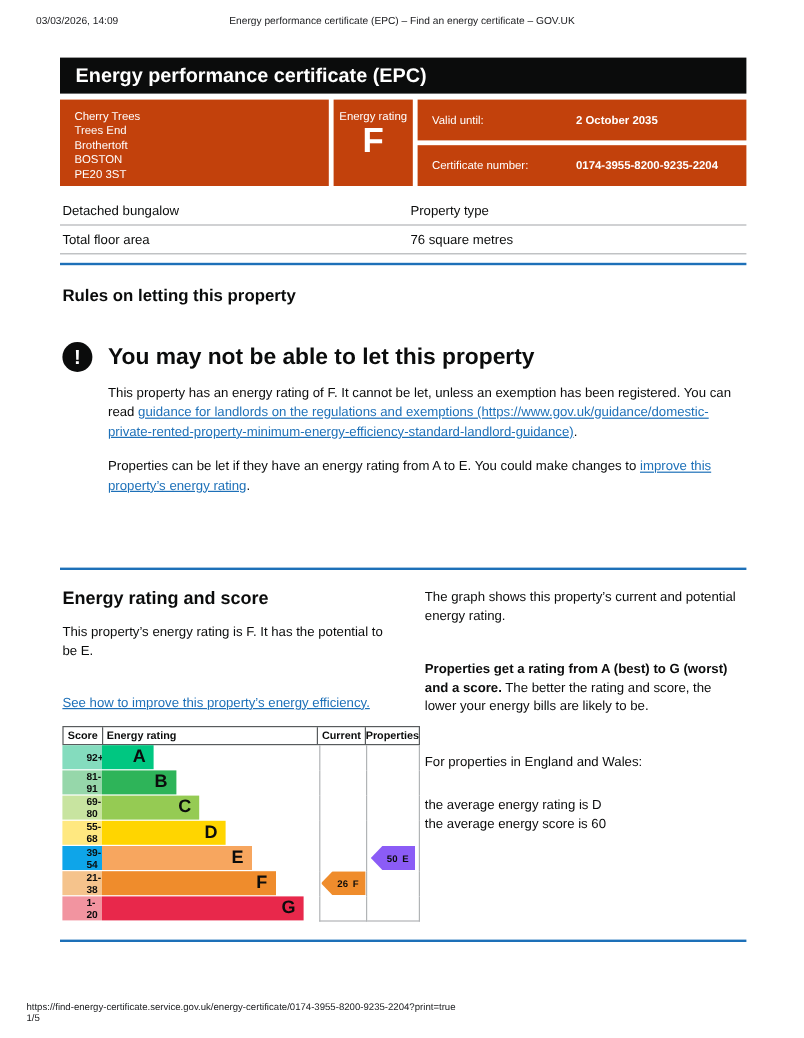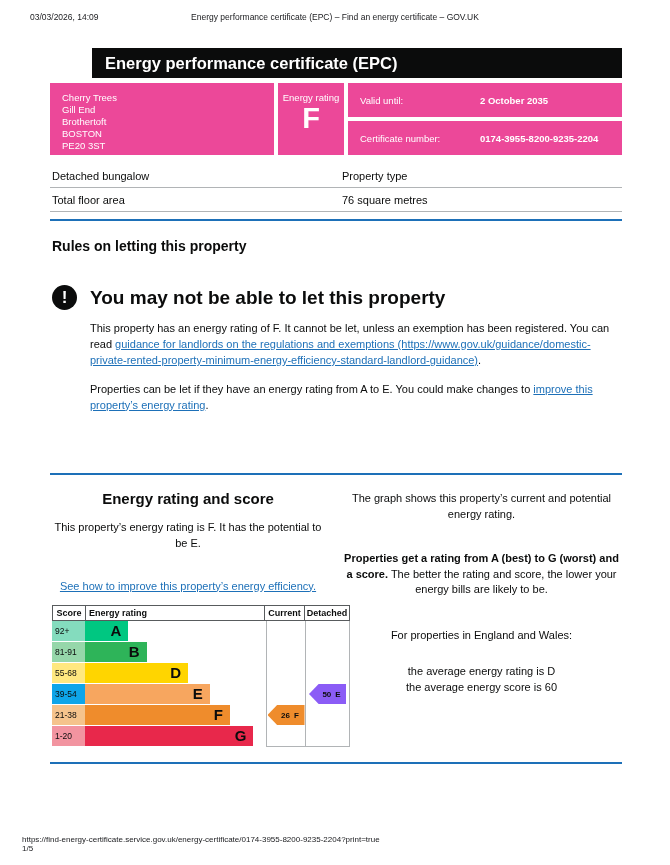--- a/index.html
+++ b/index.html
@@ -29,30 +29,30 @@
   }
 
   .content { padding: 0 48px 0 50px; }
 
   
   .banner {
     margin-top: 26px;
     background: #0b0c0c; color: #ffffff;
     height: 30px; display: flex; align-items: center;
     padding-left: 13px;
-    font-size: 16.5px; font-weight: bold; margin-left: 42px;
+    font-size: 16.5px; font-weight: bold;
   }
 
   
   .summary {
     margin-top: 5px;
     display: grid; grid-template-columns: 224px 66px 1fr;
     column-gap: 4px; height: 72px;
   }
-  .blue { background: #ec4899; color: #ffffff; }
+  .blue { background: #c2410c; color: #ffffff; }
   .addr-cell { padding: 9px 0 0 12px; font-size: 9.5px; line-height: 12px; }
   .rating-cell { display: flex; flex-direction: column; align-items: center; padding-top: 9px; }
   .rating-cell .rc-label { font-size: 9.5px; }
   .rating-cell .rc-letter { font-size: 29px; font-weight: bold; line-height: 30px; }
   .right-cells { display: flex; flex-direction: column; gap: 4px; }
   .rc-row { flex: 1; display: flex; align-items: center; padding-left: 12px; font-size: 9.5px; }
   .rc-row .rcr-label { width: 120px; }
   .rc-row .rcr-value { font-weight: bold; }
 
   
@@ -77,40 +77,40 @@
   .warning-heading { font-size: 19px; font-weight: bold; }
 
   .warning-body { margin: 11px 0 0 40px; width: 536px; font-size: 11px; line-height: 1.45; }
   .warning-body p + p { margin-top: 13px; }
 
   a.link { color: #1d70b8; text-decoration: underline; cursor: pointer; }
 
   .hr-blue.after-rules { margin-top: 59px; }
 
   
-  .two-col { margin-top: 15px; display: grid; grid-template-columns: 272px 1fr; column-gap: 17px; padding-left: 2px; text-align: center; }
+  .two-col { margin-top: 15px; display: grid; grid-template-columns: 272px 1fr; column-gap: 30px; padding-left: 2px; }
   .ers-heading { font-size: 15px; font-weight: bold; }
   .col-left p.intro { margin-top: 13px; font-size: 11px; line-height: 1.45; }
   .col-left p.improve { margin-top: 27px; font-size: 11px; line-height: 1.45; }
   .col-right { font-size: 11px; line-height: 1.45; padding-top: 1px; }
   .col-right .rp2 { margin-top: 28px; }
   .col-right .rp3 { margin-top: 30px; }
   .col-right .rp4 { margin-top: 20px; }
 
   
   .epc-chart { margin-top: 10px; width: 298px; }
   .epc-row { display: grid; grid-template-columns: 33px 1fr 40px 44px; height: 21px; }
   .epc-head { height: 16px; border: 1px solid #585b5d; font-weight: bold; font-size: 9px; }
   .epc-hcell { display: flex; align-items: center; border-right: 1px solid #585b5d; padding: 0 3px; }
   .epc-hcell:last-child { border-right: none; }
   .epc-hcell.hc0 { justify-content: center; }
   .epc-hcell.hc2, .epc-hcell.hc3 { justify-content: center; }
   .epc-score {
     height: 20px; display: flex; align-items: center;
-    padding-left: 3px; font-size: 8.5px; font-weight: normal;
+    padding-left: 20px; font-size: 8.5px; font-weight: bold;
   }
   .epc-bar {
     height: 20px; display: flex; align-items: center; justify-content: flex-end;
     padding-right: 7px; font-size: 15px; font-weight: bold; color: #0b0c0c;
   }
   .epc-cur { border-left: 1px solid #b1b4b6; border-right: 1px solid #b1b4b6;
     display: flex; align-items: center; justify-content: center; }
   .epc-pot { border-right: 1px solid #b1b4b6;
     display: flex; align-items: center; justify-content: center; }
   .epc-row.last .epc-cur, .epc-row.last .epc-pot { border-bottom: 1px solid #b1b4b6; }
@@ -136,21 +136,21 @@
 
   <div class="content">
 
     <div class="banner">
       <span>Energy performance certificate (EPC)</span>
     </div>
 
     <div class="summary">
       <div class="blue addr-cell">
         <div>Cherry Trees</div>
-        <div>Gill End</div>
+        <div>Trees End</div>
         <div>Brothertoft</div>
         <div>BOSTON</div>
         <div>PE20 3ST</div>
       </div>
       <div class="blue rating-cell">
         <div class="rc-label">Energy rating</div>
         <div class="rc-letter">F</div>
       </div>
       <div class="right-cells">
         <div class="blue rc-row">
@@ -194,34 +194,42 @@
     <div class="two-col">
       <div class="col-left">
         <div class="ers-heading">Energy rating and score</div>
         <p class="intro">This property’s energy rating is F. It has the potential to be E.</p>
         <p class="improve"><a class="link">See how to improve this property’s energy efficiency.</a></p>
         <div class="epc-chart">
             <div class="epc-row epc-head">
               <div class="epc-hcell hc0">Score</div>
               <div class="epc-hcell hc1">Energy rating</div>
               <div class="epc-hcell hc2">Current</div>
-              <div class="epc-hcell hc3">Detached</div>
+              <div class="epc-hcell hc3">Properties</div>
             </div>
             <div class="epc-row">
               <div class="epc-score" style="background: rgb(132, 220, 190);">92+</div>
               <div>
                 <div class="epc-bar" style="background: rgb(0, 199, 129); width: 24%;">A</div>
               </div>
               <div class="epc-cur"></div>
               <div class="epc-pot"></div>
             </div>
             <div class="epc-row">
               <div class="epc-score" style="background: rgb(150, 215, 170);">81-91</div>
               <div>
                 <div class="epc-bar" style="background: rgb(46, 180, 89); width: 34%;">B</div>
+              </div>
+              <div class="epc-cur"></div>
+              <div class="epc-pot"></div>
+            </div>
+            <div class="epc-row">
+              <div class="epc-score" style="background: rgb(200, 228, 160);">69-80</div>
+              <div>
+                <div class="epc-bar" style="background: rgb(149, 203, 83); width: 45%;">C</div>
               </div>
               <div class="epc-cur"></div>
               <div class="epc-pot"></div>
             </div>
             <div class="epc-row">
               <div class="epc-score" style="background: rgb(255, 232, 128);">55-68</div>
               <div>
                 <div class="epc-bar" style="background: rgb(255, 213, 0); width: 57%;">D</div>
               </div>
               <div class="epc-cur"></div>

